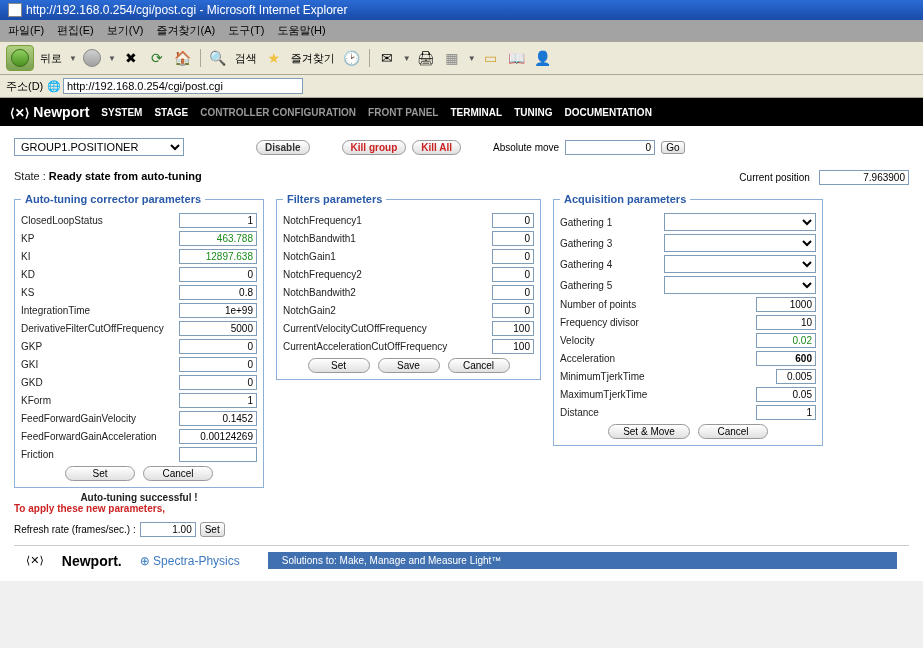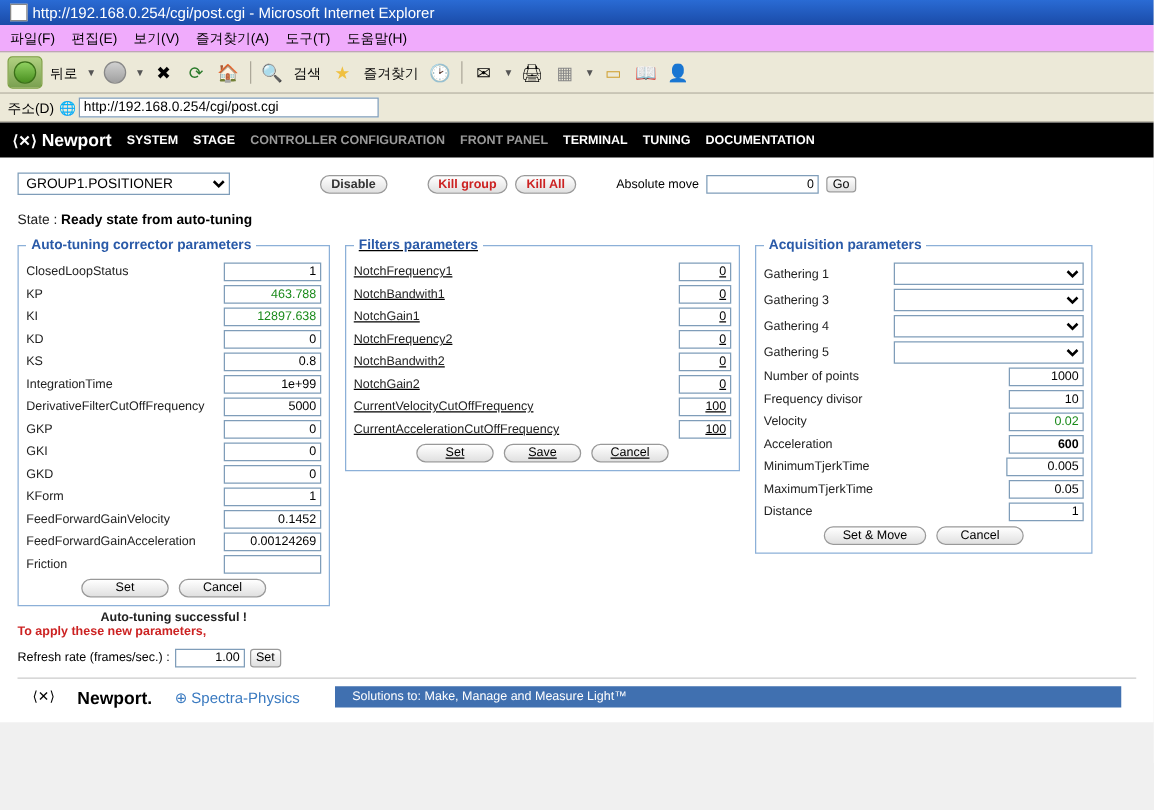--- a/index.html
+++ b/index.html
@@ -1,19 +1,19 @@
 <!DOCTYPE html>
 <html><head>
 <meta charset="utf-8">
 <style>
 * { box-sizing: border-box; margin: 0; padding: 0; }
 body { font-family: Tahoma, Arial, sans-serif; font-size: 11px; background: #f0f0f0; width: 923px; }
 .ie-titlebar { background: linear-gradient(to bottom, #2a6bd4, #1a4ba8); color: #fff; padding: 4px 8px; display: flex; align-items: center; font-size: 12px; height: 20px; }
 .ie-titlebar-icon { width: 14px; height: 14px; background: #fff; border: 1px solid #888; margin-right: 4px; }
-.ie-menubar { background: #f0abfc; padding: 3px 8px; font-size: 11px; border-bottom: 1px solid #aca899; }
+.ie-menubar { background: #a3a3a3; padding: 3px 8px; font-size: 11px; border-bottom: 1px solid #aca899; }
 .ie-menubar span { margin-right: 10px; cursor: default; }
 .ie-toolbar { background: #ece9d8; padding: 3px 6px; border-bottom: 1px solid #aca899; display: flex; align-items: center; gap: 4px; }
 .tb-btn { width: 22px; height: 22px; border: 1px solid transparent; border-radius: 3px; display: inline-flex; align-items: center; justify-content: center; font-size: 14px; }
 .tb-btn.nav { width: 28px; height: 26px; border: 1px solid #7a9e3e; border-radius: 4px; background: linear-gradient(to bottom,#b0d080,#7aa050); color: #fff; }
 .tb-sep { width: 1px; height: 18px; background: #aca899; margin: 0 2px; }
 .ie-addr { background: #ece9d8; padding: 3px 6px; border-bottom: 1px solid #aca899; display: flex; align-items: center; font-size: 11px; }
 .ie-addr input { flex: 0 0 240px; font-size: 11px; padding: 1px 3px; border: 1px solid #7f9db9; }
 .content { background: #fff; padding: 0; }
 .topnav { background: #000; color: #fff; padding: 6px 10px; font-size: 10px; font-weight: bold; display: flex; align-items: center; gap: 12px; }
 .topnav .logo { font-size: 14px; font-family: Arial; font-weight: bold; }
@@ -132,20 +132,24 @@
       <span style="font-size:10px;">Absolute move</span>
       <input class="txt-in" style="width: 90px;" value="0">
       <button class="btn" style="border-radius:3px;padding:0 4px;">Go</button>
     </div>
 
     <div class="state-row">
       <div>
         <span class="label">State :</span>
         <span class="bold">Ready state from auto-tuning</span>
       </div>
+      <div>
+        <span style="font-size:10px;margin-right:6px;">Current position</span>
+        <input class="txt-in" style="width: 90px;" readonly="" value="7.963900">
+      </div>
     </div>
 
     <div class="panels">
 
       <div class="panel" style="width:250px;">
         <fieldset>
           <legend>Auto-tuning corrector parameters</legend>
           <div id="autotune-rows">
               <div class="param-row">
                 <label>ClosedLoopStatus</label>
@@ -213,21 +217,21 @@
           <div class="success" style="text-align:center;">Auto-tuning successful !</div>
           <div class="apply">To apply these new parameters,</div>
         </div>
         <div class="refresh-row">
           <span>Refresh rate (frames/sec.) :</span>
           <input class="txt-in" style="width: 56px;" value="1.00">
           <button class="btn" style="border-radius:3px;padding:1px 4px;">Set</button>
         </div>
       </div>
 
-      <div class="panel" style="width:316px;text-decoration:underline;">
+      <div class="panel" style="width:265px;">
         <fieldset>
           <legend>Filters parameters</legend>
           <div id="filters-rows">
               <div class="param-row">
                 <label>NotchFrequency1</label>
                 <input class="txt-in" style="width: 42px;" value="0">
               </div>
               <div class="param-row">
                 <label>NotchBandwith1</label>
                 <input class="txt-in" style="width: 42px;" value="0">
@@ -298,21 +302,21 @@
               <div class="param-row">
                 <label>Velocity</label>
                 <input class="txt-in" style="width: 60px; color: rgb(26, 138, 26);" value="0.02">
               </div>
               <div class="param-row">
                 <label>Acceleration</label>
                 <input class="txt-in" style="width: 60px; font-weight: bold;" value="600">
               </div>
               <div class="param-row">
                 <label>MinimumTjerkTime</label>
-                <input class="txt-in" style="width: 62px; margin-left: 15px;" value="0.005">
+                <input class="txt-in" style="width: 40px; margin-left: 15px;" value="0.005">
               </div>
               <div class="param-row">
                 <label>MaximumTjerkTime</label>
                 <input class="txt-in" style="width: 60px;" value="0.05">
               </div>
               <div class="param-row">
                 <label>Distance</label>
                 <input class="txt-in" style="width: 60px;" value="1">
               </div>
             </div>

